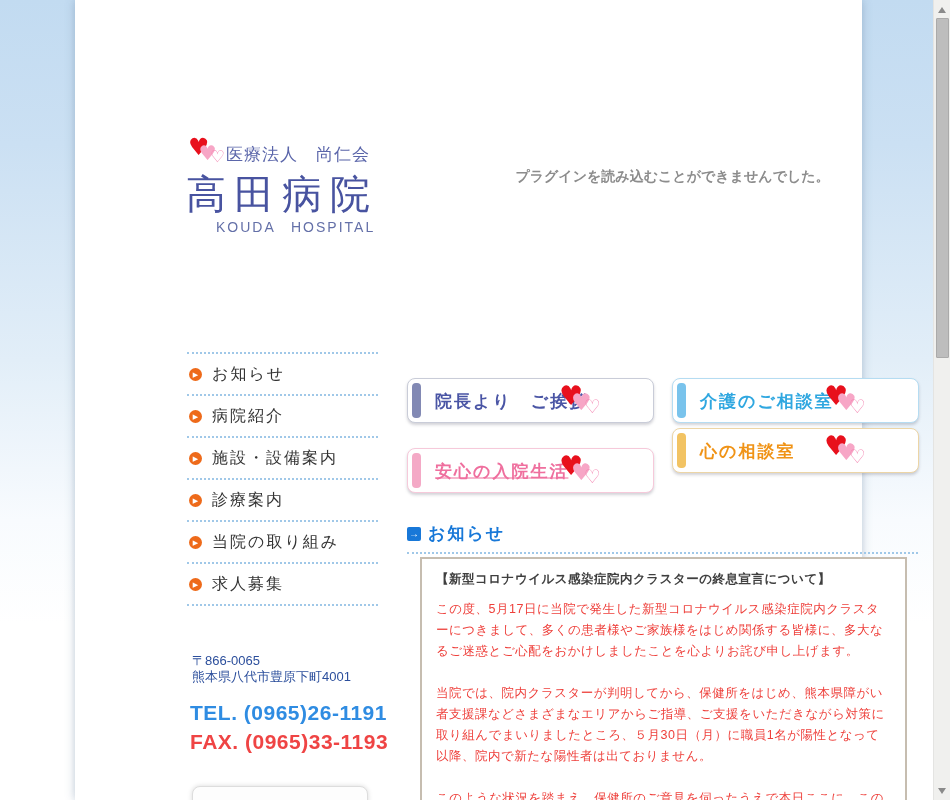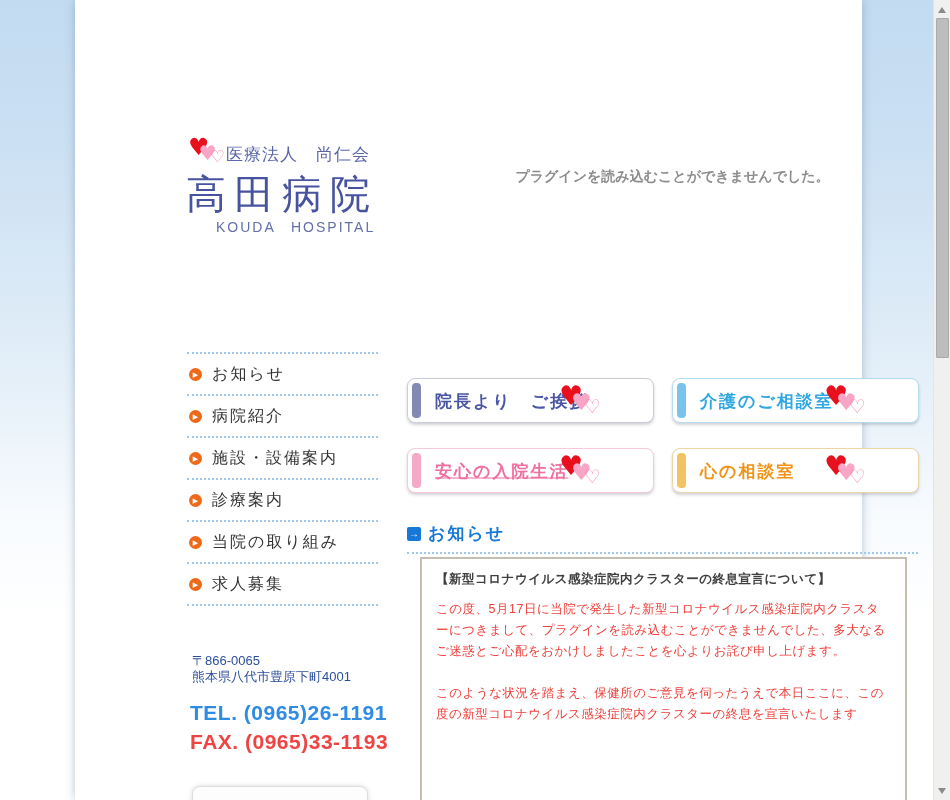--- a/index.html
+++ b/index.html
@@ -43,21 +43,21 @@
   
   .banner { position:absolute; width:247px; height:45px; background:#ffffff;
     border:1px solid #cccccc; border-radius:8px; box-shadow:0 2px 3px rgba(80,80,100,0.25); cursor:pointer; }
   .banner .accent { position:absolute; left:4px; top:4px; bottom:4px; width:9px; border-radius:4px; }
   .banner .banner-label { position:absolute; left:27px; top:50%; transform:translateY(-50%);
     font-size:17px; font-weight:bold; letter-spacing:2px; white-space:nowrap; }
   .banner .hearts-btn { right:48px; top:3px; width:46px; height:40px; }
   .banner-0 { left:332px; top:378px; }
   .banner-1 { left:597px; top:378px; }
   .banner-2 { left:332px; top:448px; }
-  .banner-3 { left:597px; top:448px; }
+  .banner-3 { left:597px; top:428px; }
 
   
   .news-heading { position:absolute; left:332px; top:522px; width:511px;
     padding-bottom:7px; border-bottom:2px dotted #a0c8e8; display:flex; align-items:center; gap:7px; }
   .news-arrow-box { width:14px; height:14px; background:#1878d8; border-radius:2px;
     color:#ffffff; font-size:10px; line-height:14px; text-align:center; font-weight:bold; }
   .news-heading-label { font-size:17px; font-weight:bold; color:#1878d8; letter-spacing:2px; }
 
   
   .news-box { position:absolute; left:345px; top:557px; width:487px; height:270px;
@@ -169,21 +169,22 @@
       </span>
     </div>
 
     <div class="news-heading">
       <span class="news-arrow-box"><span>→</span></span>
       <span class="news-heading-label">お知らせ</span>
     </div>
 
     <div class="news-box">
       <div class="news-title">【新型コロナウイルス感染症院内クラスターの終息宣言について】</div>
-      <div class="news-p">この度、5月17日に当院で発生した新型コロナウイルス感染症院内クラスターにつきまして、プラグインを読み込むことができませんでした、多大なるご迷惑とご心配をおかけしましたことを心よりお詫び申し上げます。</div>
+      <div class="news-p">この度、5月17日に当院で発生した新型コロナウイルス感染症院内クラスターにつきまして、多くの患者様やご家族様をはじめ関係する皆様に、多大なるご迷惑とご心配をおかけしましたことを心よりお詫び申し上げます。</div>
+      <div class="news-p">当院では、院内クラスターが判明してから、保健所をはじめ、熊本県障がい者支援課などさまざまなエリアからご指導、ご支援をいただきながら対策に取り組んでまいりましたところ、５月30日（月）に職員1名が陽性となって以降、院内で新たな陽性者は出ておりません。</div>
       <div class="news-p">このような状況を踏まえ、保健所のご意見を伺ったうえで本日ここに、この度の新型コロナウイルス感染症院内クラスターの終息を宣言いたします</div>
     </div>
 
     <div class="postal">〒866-0065</div>
     <div class="address">熊本県八代市豊原下町4001</div>
     <div class="tel">TEL. (0965)26-1191</div>
     <div class="fax">FAX. (0965)33-1193</div>
 
     <div class="bottom-box"></div>
   </div>

